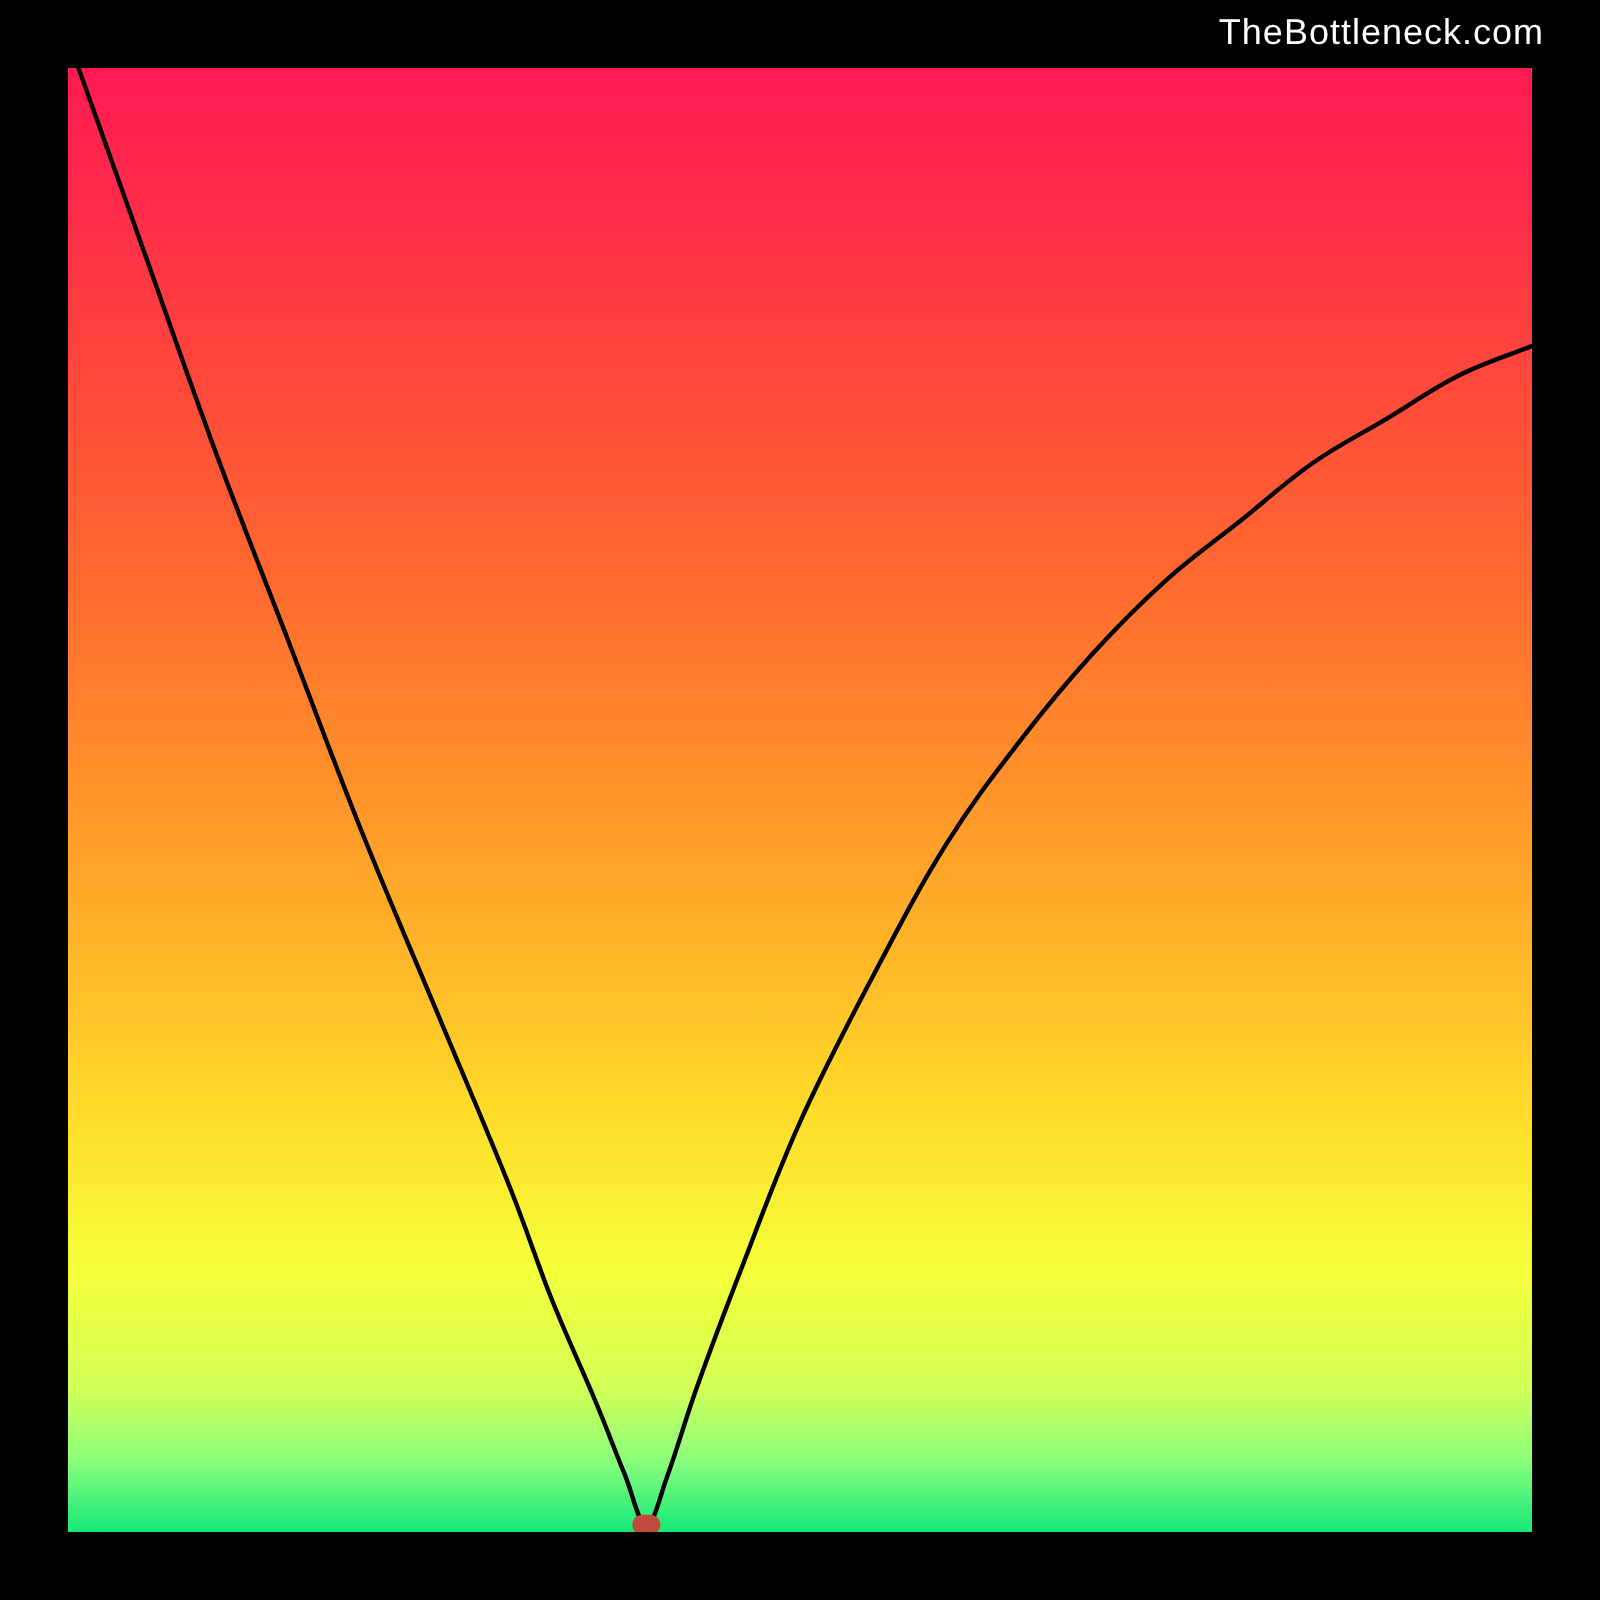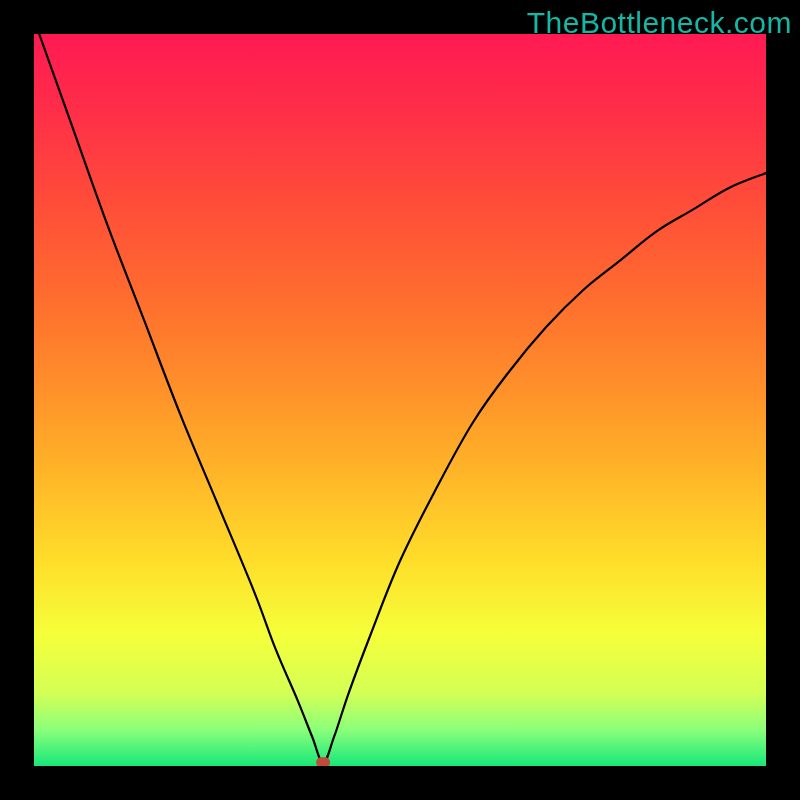--- a/index.html
+++ b/index.html
@@ -23,23 +23,23 @@
     position: absolute;
     top: 34px;
     left: 34px;
     width: 732px;
     height: 732px;
     overflow: hidden;
   }
   .watermark {
     position: absolute;
     top: 6px;
-    right: 8px;
-    color: #14b8a6;
-    font-size: 30px;
+    right: 28px;
+    color: #ffffff;
+    font-size: 18px;
     font-weight: 500;
     letter-spacing: 0.5px;
   }
   svg {
     position: absolute;
     inset: 0;
   }
 </style>
 </head>
 <body>

